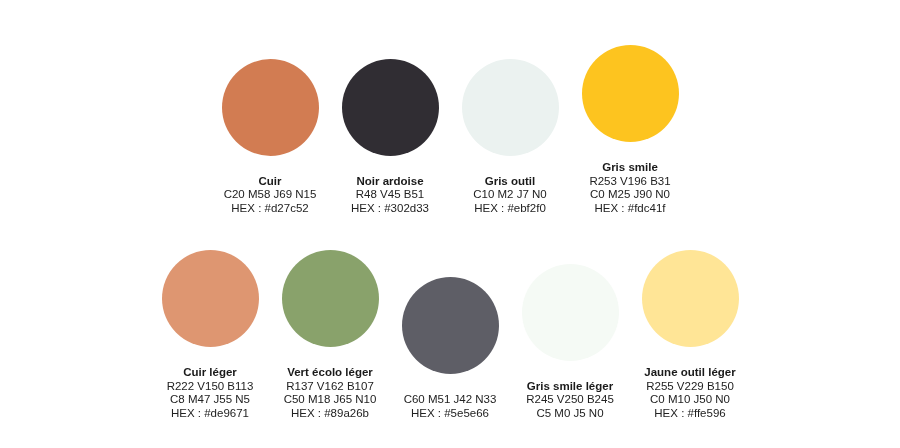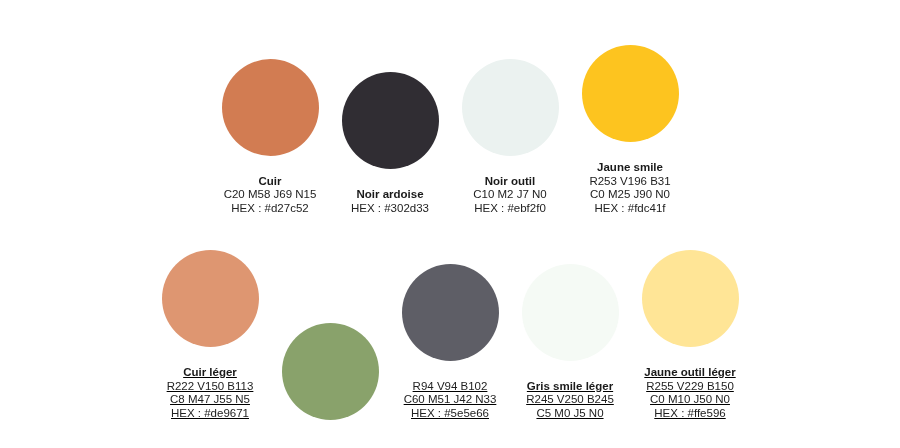--- a/index.html
+++ b/index.html
@@ -27,21 +27,21 @@
   .swatch-row {
     position: absolute;
     left: 0;
     width: 900px;
     display: flex;
     justify-content: center;
     align-items: flex-end;
   }
 
   .swatch-row.row-top  { top: 45px; }
-  .swatch-row.row-bottom { top: 250px; text-decoration: underline; }
+  .swatch-row.row-bottom { top: 250px; }
 
   .swatch {
     width: 120px;
     display: flex;
     flex-direction: column;
     align-items: center;
     box-sizing: border-box;
   }
 
   .swatch-disc {
@@ -87,37 +87,38 @@
         <div class="swatch-line">C20 M58 J69 N15</div>
         <div class="swatch-line">HEX : #d27c52</div>
       </div>
     </div>
 
 
     <div class="swatch">
       <div class="swatch-disc" style="background-color: rgb(48, 45, 51);"></div>
       <div class="swatch-info">
         <div class="swatch-name">Noir ardoise</div>
+        <div class="swatch-line">R48 V45 B51</div>
         <div class="swatch-line">HEX : #302d33</div>
       </div>
     </div>
 
     <div class="swatch">
       <div class="swatch-disc" style="background-color: rgb(235, 242, 240);"></div>
       <div class="swatch-info">
-        <div class="swatch-name">Noir outil</div>
+        <div class="swatch-name">Gris outil</div>
         <div class="swatch-line">C10 M2 J7 N0</div>
         <div class="swatch-line">HEX : #ebf2f0</div>
       </div>
     </div>
 
     <div class="swatch">
       <div class="swatch-disc" style="background-color: rgb(253, 196, 31);"></div>
       <div class="swatch-info">
-        <div class="swatch-name">Jaune smile</div>
+        <div class="swatch-name">Gris smile</div>
         <div class="swatch-line">R253 V196 B31</div>
         <div class="swatch-line">C0 M25 J90 N0</div>
         <div class="swatch-line">HEX : #fdc41f</div>
       </div>
     </div>
 
   </div>
 
   <div class="swatch-row row-bottom">
 
@@ -126,26 +127,31 @@
       <div class="swatch-info">
         <div class="swatch-name">Cuir léger</div>
         <div class="swatch-line">R222 V150 B113</div>
         <div class="swatch-line">C8 M47 J55 N5</div>
         <div class="swatch-line">HEX : #de9671</div>
       </div>
     </div>
 
     <div class="swatch">
       <div class="swatch-disc" style="background-color: rgb(137, 162, 107);"></div>
+      <div class="swatch-info">
+        <div class="swatch-name">Vert écolo léger</div>
+        <div class="swatch-line">R137 V162 B107</div>
+        <div class="swatch-line">C50 M18 J65 N10</div>
+        <div class="swatch-line">HEX : #89a26b</div>
+      </div>
     </div>
 
     <div class="swatch">
       <div class="swatch-disc" style="background-color: rgb(94, 94, 102);"></div>
       <div class="swatch-info">
-        <div class="swatch-line">R94 V94 B102</div>
         <div class="swatch-line">C60 M51 J42 N33</div>
         <div class="swatch-line">HEX : #5e5e66</div>
       </div>
     </div>
 
     <div class="swatch">
       <div class="swatch-disc" style="background-color: rgb(245, 250, 245);"></div>
       <div class="swatch-info">
         <div class="swatch-name">Gris smile léger</div>
         <div class="swatch-line">R245 V250 B245</div>

